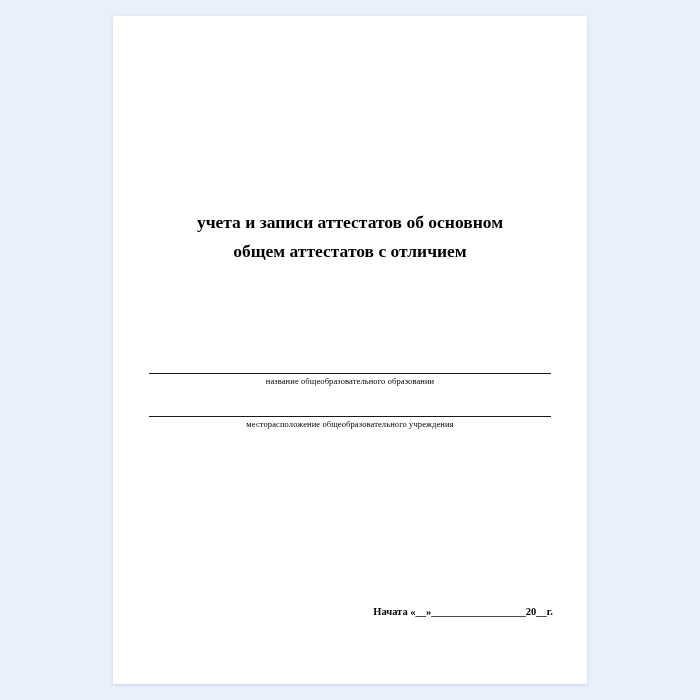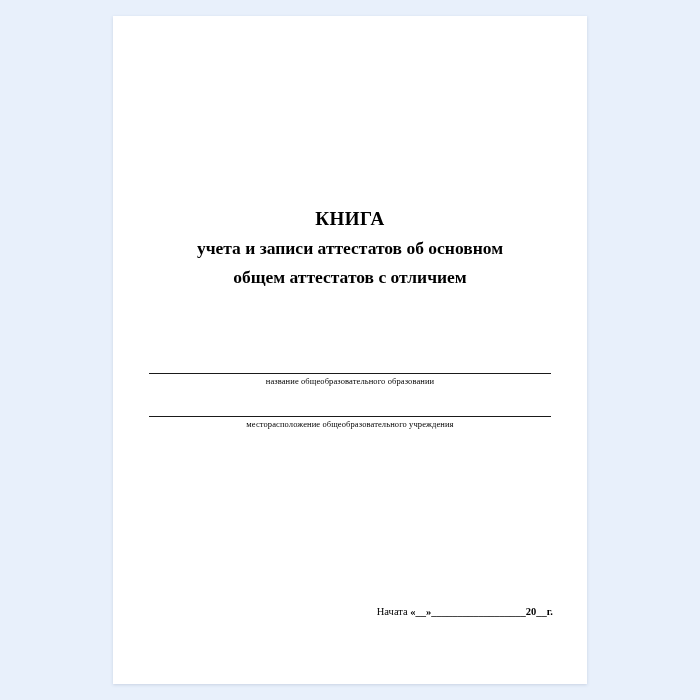--- a/index.html
+++ b/index.html
@@ -75,34 +75,33 @@
     text-align: right;
     font-size: 10.5px;
     font-weight: bold;
     color: #000;
     line-height: 2.0;
   }
   .footer-row {
     white-space: nowrap;
   }
   .footer-label {
-    font-weight: normal;
+    font-weight: bold;
   }
   .dots {
     letter-spacing: 0px;
   }
 </style>
 </head>
 <body>
 
 <div class="page-wrap">
   <div class="sheet">
 
     <div class="title-block">
-      <div class="title-main">КНИГА</div>
       <div class="title-sub">учета и записи аттестатов об основном</div>
       <div class="title-sub">общем аттестатов с отличием</div>
     </div>
 
     <div class="fields">
       <div class="field-row">
         <div class="field-line"></div>
         <div class="field-caption">название общеобразовательного образовании</div>
       </div>
       <div class="field-row">

